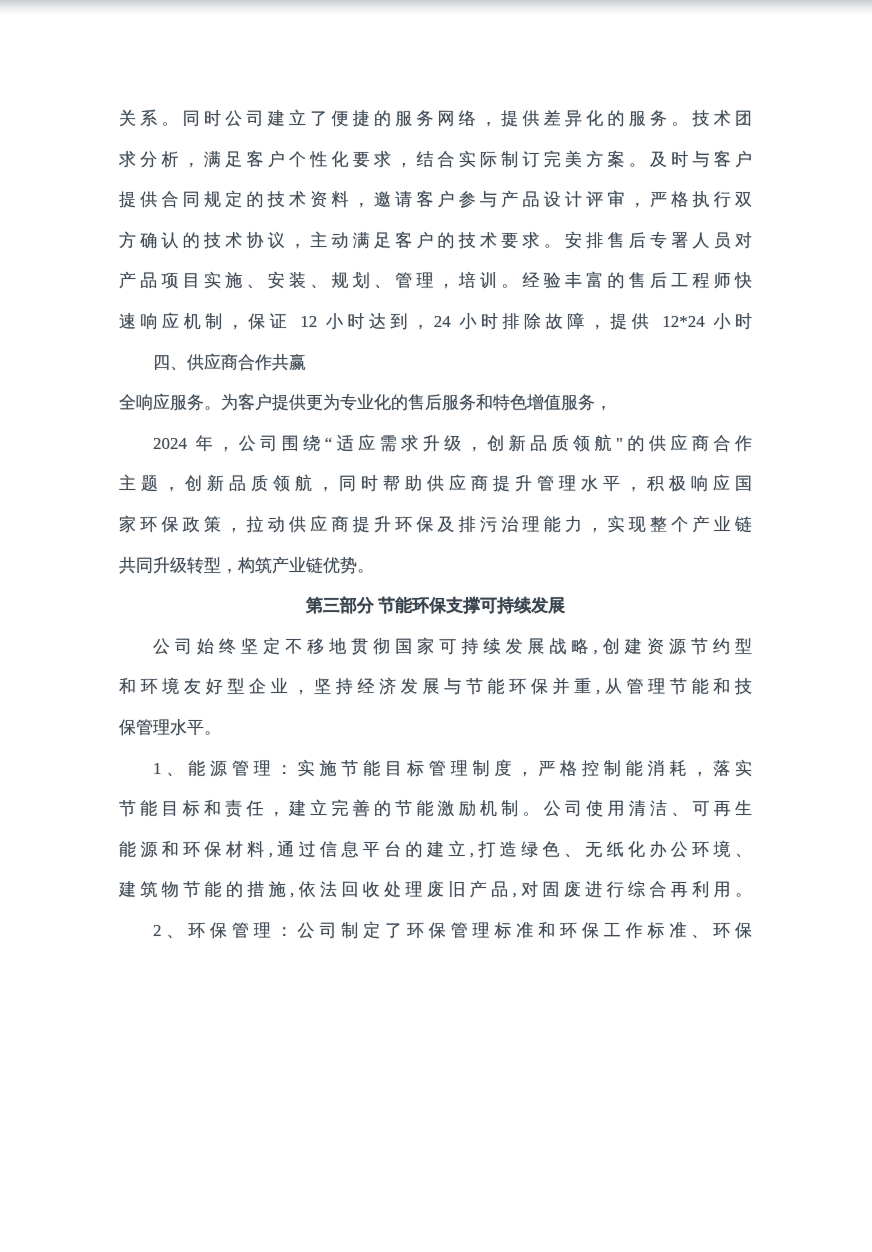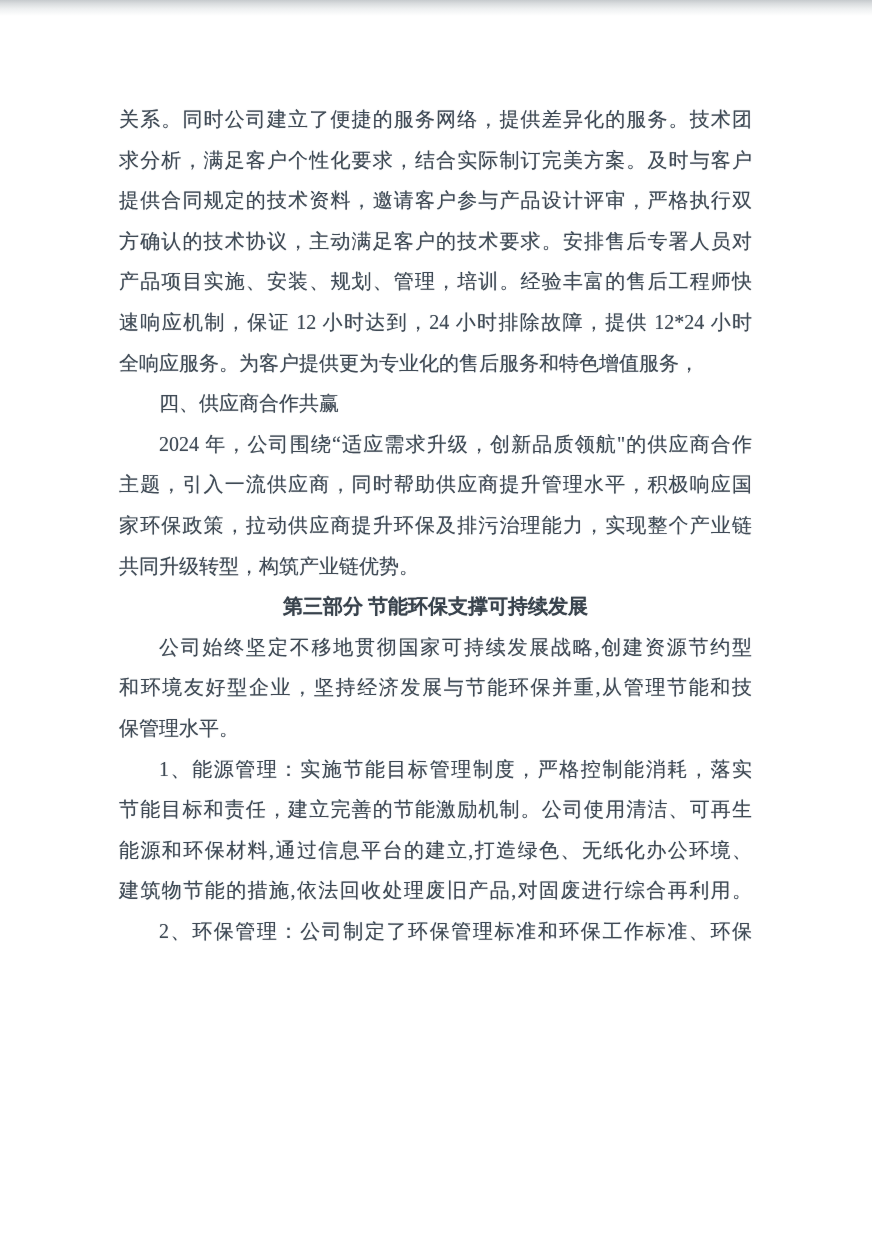--- a/index.html
+++ b/index.html
@@ -28,21 +28,21 @@
   .text-block {
     position: absolute;
     left: 119px;
     top: 99px;
     width: 633px;
     filter: blur(0.4px);
   }
   .ln {
     height: 40.6px;
     line-height: 40.6px;
-    font-size: 20px;
+    font-size: 17px;
     color: #414c57;
     text-shadow: 0 0 1px rgba(65, 76, 87, 0.5);
     text-align: justify;
     text-align-last: justify;
     white-space: normal;
     overflow: visible;
   }
   .ln.end    { text-align-last: left; }
   .ln.indent { text-indent: 2em; }
   .ln.short  { text-align-last: left; text-indent: 2em; }
@@ -59,24 +59,24 @@
 
 <div class="page">
   <div class="top-edge"></div>
   <div class="text-block" id="text-block">
       <div class="ln">关系。同时公司建立了便捷的服务网络，提供差异化的服务。技术团</div>
       <div class="ln">求分析，满足客户个性化要求，结合实际制订完美方案。及时与客户</div>
       <div class="ln">提供合同规定的技术资料，邀请客户参与产品设计评审，严格执行双</div>
       <div class="ln">方确认的技术协议，主动满足客户的技术要求。安排售后专署人员对</div>
       <div class="ln">产品项目实施、安装、规划、管理，培训。经验丰富的售后工程师快</div>
       <div class="ln">速响应机制，保证 12 小时达到，24 小时排除故障，提供 12*24 小时</div>
+      <div class="ln short">四、供应商合作共赢</div>
       <div class="ln end">全响应服务。为客户提供更为专业化的售后服务和特色增值服务，</div>
-      <div class="ln short">四、供应商合作共赢</div>
       <div class="ln indent">2024 年，公司围绕“适应需求升级，创新品质领航"的供应商合作</div>
-      <div class="ln">主题，引入一流供应商，同时帮助供应商提升管理水平，积极响应国</div>
+      <div class="ln">主题，创新品质领航，同时帮助供应商提升管理水平，积极响应国</div>
       <div class="ln">家环保政策，拉动供应商提升环保及排污治理能力，实现整个产业链</div>
       <div class="ln end">共同升级转型，构筑产业链优势。</div>
       <div class="ln heading">第三部分 节能环保支撑可持续发展</div>
       <div class="ln indent">公司始终坚定不移地贯彻国家可持续发展战略,创建资源节约型</div>
       <div class="ln">和环境友好型企业，坚持经济发展与节能环保并重,从管理节能和技</div>
       <div class="ln end">保管理水平。</div>
       <div class="ln indent">1、能源管理：实施节能目标管理制度，严格控制能消耗，落实</div>
       <div class="ln">节能目标和责任，建立完善的节能激励机制。公司使用清洁、可再生</div>
       <div class="ln">能源和环保材料,通过信息平台的建立,打造绿色、无纸化办公环境、</div>
       <div class="ln">建筑物节能的措施,依法回收处理废旧产品,对固废进行综合再利用。</div>

